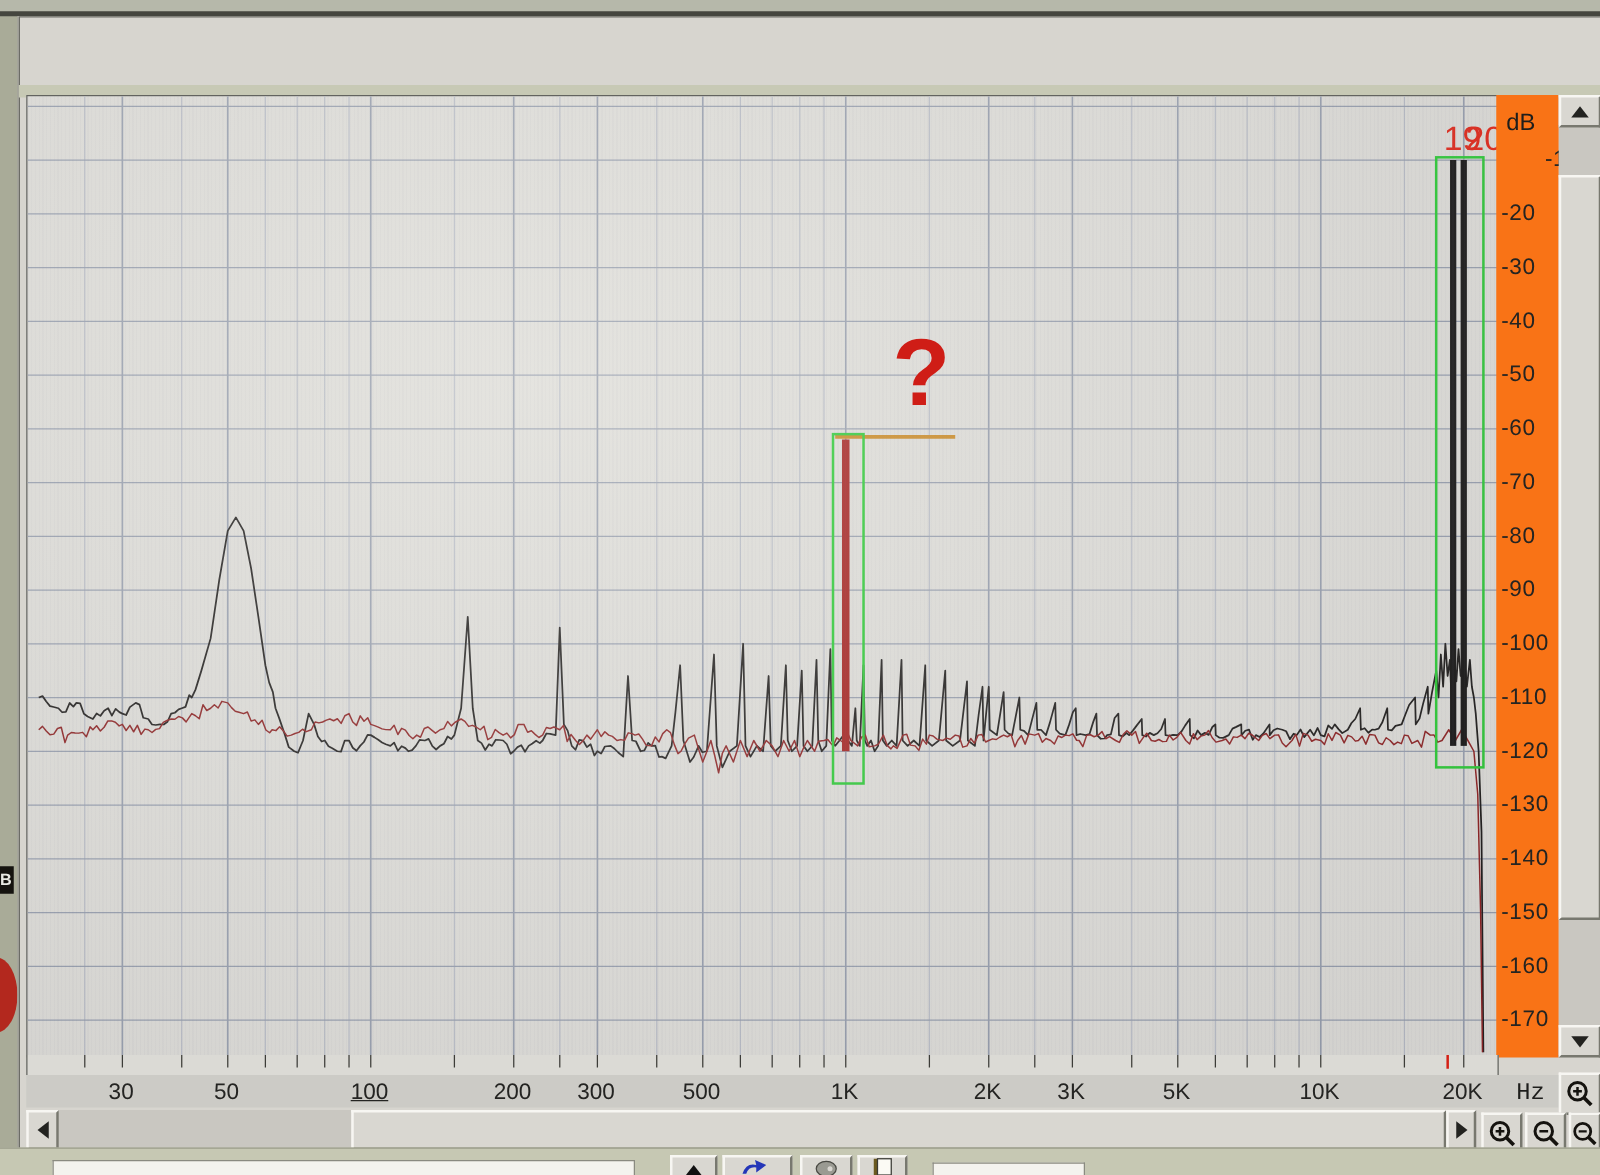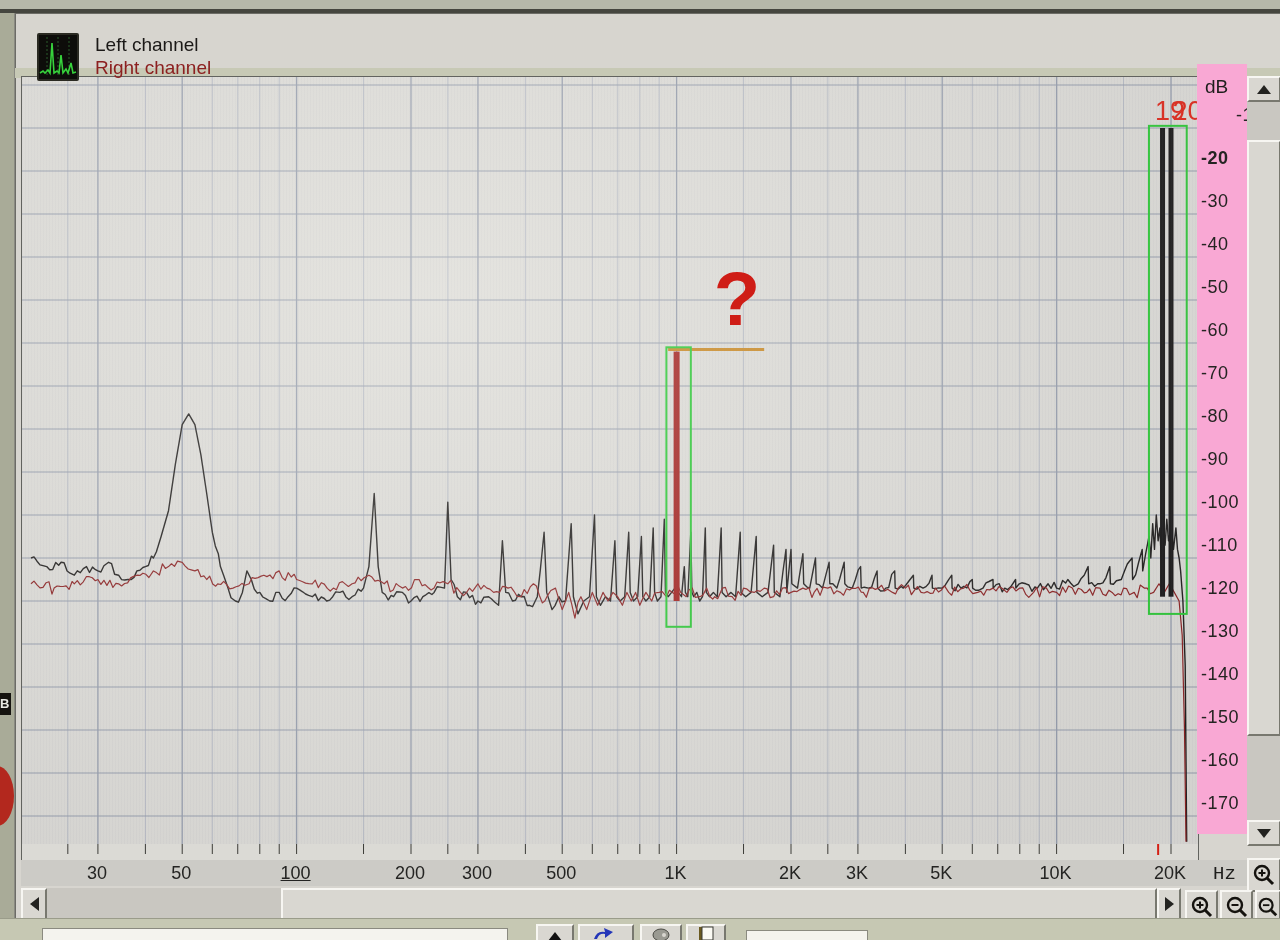--- a/index.html
+++ b/index.html
@@ -30,21 +30,21 @@
   .close-glyph::after{transform:rotate(-45deg);}
   .green-strip{position:absolute;left:0;top:55px;width:100%;height:10px;background:#c7c9b5;}
   .plot-wrap{position:absolute;left:6px;top:63px;width:1176px;height:768px;background:#dcdbd6;border:1px solid #62635f;}
   .plot-overlay{
     position:absolute;left:0;top:0;width:100%;height:100%;pointer-events:none;
     background:
       radial-gradient(ellipse at 35% 30%, rgba(255,255,252,0.25), rgba(90,90,110,0.07) 90%),
       repeating-linear-gradient(90deg, rgba(110,110,135,0.045) 0 1px, rgba(0,0,0,0) 1px 3px);
   }
   .qmark{position:absolute;font-weight:bold;pointer-events:none;}
-  .db-col{position:absolute;left:1182px;top:51px;width:50px;height:770px;background:#f9a8d4;}
+  .db-col{position:absolute;left:1182px;top:63px;width:50px;height:770px;background:#f97316;}
   .db-unit{position:absolute;left:8px;top:12px;font-size:19px;color:#1e1e1c;}
   .db-tick-label{position:absolute;left:4px;font-size:18px;color:#242422;letter-spacing:0.5px;}
   .ruler{position:absolute;left:6px;top:831px;width:1176px;height:16px;background:#dbdad5;border-left:1px solid #62635f;border-right:1px solid #62635f;}
   .xlabel-band{position:absolute;left:6px;top:847px;width:1226px;height:26px;background:#cccbc6;}
   .x-tick-label{position:absolute;top:3px;width:50px;text-align:center;font-size:18px;color:#242422;}
   .hz-unit{position:absolute;left:1192px;top:3px;font-size:19px;color:#1e1e1c;font-family:Liberation Mono, monospace;}
   .btn3d{
     position:absolute;background:#d9d7d1;
     border-top:2px solid #f7f6f2;border-left:2px solid #f7f6f2;
     border-right:2px solid #78786f;border-bottom:2px solid #78786f;
@@ -73,34 +73,20 @@
 
 <div class="desktop-topstrip"></div>
 <div class="screen-edge"></div>
 <div class="desktop-chip-b">B</div>
 <div class="desktop-red-logo"></div>
 
 <div class="window">
 
   <div class="green-strip"></div>
 
-  <div class="legend">
-    <div class="legend-icon">
-      <svg width="38" height="44" viewBox="0 0 38 44">
-        <line x1="8" y1="2" x2="8" y2="40" stroke="#2a5c2a" stroke-width="1" stroke-dasharray="2 2"></line>
-        <line x1="19" y1="2" x2="19" y2="40" stroke="#2a5c2a" stroke-width="1" stroke-dasharray="2 2"></line>
-        <line x1="30" y1="2" x2="30" y2="40" stroke="#2a5c2a" stroke-width="1" stroke-dasharray="2 2"></line>
-        <polyline points="1,38 4,36 6,38 9,35 11,38 13,8 15,38 18,36 20,38 22,20 24,38 27,34 29,38 32,28 34,38 37,37" fill="none" stroke="#37d23c" stroke-width="1.6"></polyline>
-      </svg>
-    </div>
-    <div class="legend-texts">
-      <div class="legend-line" style="color:#1b1917;">Left channel</div>
-      <div class="legend-line" style="color:#8c2020;">Right channel</div>
-    </div>
-  </div>
 
   <div class="plot-wrap">
     <svg id="plot-svg" width="1176" height="768">
         <line x1="45.82580494306144" y1="0" x2="45.82580494306144" y2="768" stroke="#b7bbc4" stroke-width="1"></line>
         <line x1="123.39139835231286" y1="0" x2="123.39139835231286" y2="768" stroke="#b7bbc4" stroke-width="1"></line>
         <line x1="190.30607679347173" y1="0" x2="190.30607679347173" y2="768" stroke="#b7bbc4" stroke-width="1"></line>
         <line x1="215.74585685310475" y1="0" x2="215.74585685310475" y2="768" stroke="#b7bbc4" stroke-width="1"></line>
         <line x1="237.78279670462572" y1="0" x2="237.78279670462572" y2="768" stroke="#b7bbc4" stroke-width="1"></line>
         <line x1="257.2207552346306" y1="0" x2="257.2207552346306" y2="768" stroke="#b7bbc4" stroke-width="1"></line>
         <line x1="341.52328008884604" y1="0" x2="341.52328008884604" y2="768" stroke="#b7bbc4" stroke-width="1"></line>
@@ -160,21 +146,21 @@
         <text x="1150.3780794796999" y="42.85" fill="#e02415" font-size="27px">20</text>
       </svg>
     <div class="plot-overlay"></div>
     <div class="qmark" id="qmark" style="left: 680px; top: 178px; width: 70px; text-align: center; font-size: 76px; color: rgb(207, 29, 22);">?</div>
   </div>
 
   <div class="db-col">
     <div class="db-unit">dB</div>
     <div id="db-labels">
         <div class="db-tick-label" style="top: 41px; margin-left: 35px;">-10</div>
-        <div class="db-tick-label" style="top: 84px; font-weight: bold;">-20</div>
+        <div class="db-tick-label" style="top: 84px;">-20</div>
         <div class="db-tick-label" style="top: 127px;">-30</div>
         <div class="db-tick-label" style="top: 170px;">-40</div>
         <div class="db-tick-label" style="top: 213px;">-50</div>
         <div class="db-tick-label" style="top: 256px;">-60</div>
         <div class="db-tick-label" style="top: 299px; text-align: center;">-70</div>
         <div class="db-tick-label" style="top: 342px;">-80</div>
         <div class="db-tick-label" style="top: 385px;">-90</div>
         <div class="db-tick-label" style="top: 428px;">-100</div>
         <div class="db-tick-label" style="top: 471px;">-110</div>
         <div class="db-tick-label" style="top: 514px;">-120</div>

